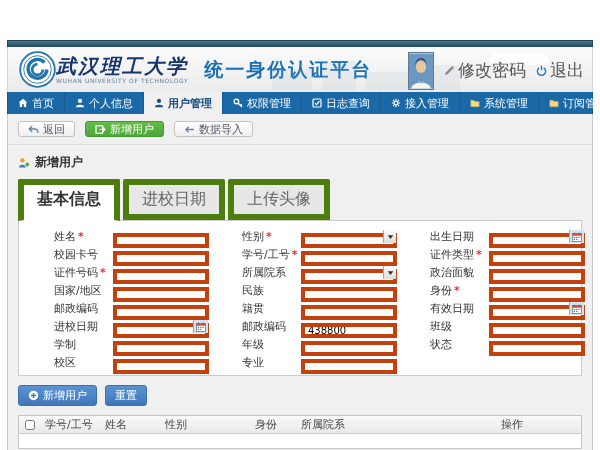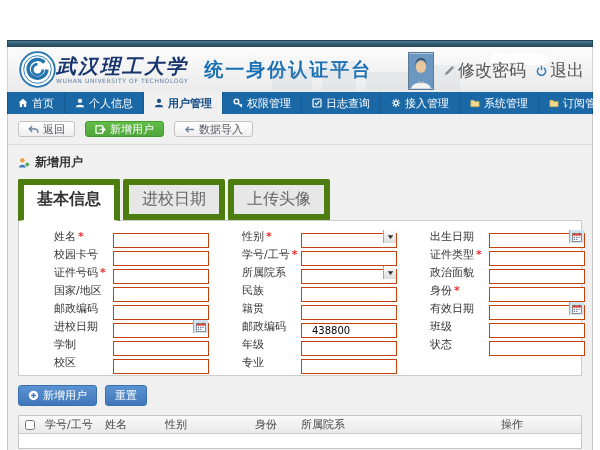--- a/index.html
+++ b/index.html
@@ -44,21 +44,21 @@
   .section-head .icon { width:12px; height:12px; }
   .tabs { display:flex; gap:3px; margin:5px 0 0 10px; position:relative; z-index:2; }
   .tab { font-size:16px; padding:4px 13px; background:#e7e7e7; border:6px solid #4d7c0f; color:#666; border-radius:2px 2px 0 0; cursor:pointer; }
   .tab.active { background:#fff; font-weight:bold; color:#333; border-bottom:1px solid #fff; margin-bottom:-1px; padding-bottom:5px; }
   .form-panel { margin:0 10px; background:#fff; border:1px solid #ccc; padding:5px 2px; display:flex; position:relative; z-index:1; }
   .form-col { flex:1; }
   .field { display:flex; align-items:flex-end; height:18px;margin-left:28px; }
   .field-label { width:64px; font-size:11px; color:#333; padding-left:5px; white-space:nowrap; }
   .req { color:var(--required-red,#e03131); margin-left:2px; font-weight:bold; }
   .iwrap { position:relative; width:96px; height:15px; display:inline-block; }
-  .iwrap input { width:100%; height:15px; border:1px solid #c2410c; font-size:10px; padding:0 10px; font-family:inherit; background:#fff; }
+  .iwrap input { width:100%; height:15px; border:4px solid #c2410c; font-size:10px; padding:0 3px; font-family:inherit; background:#fff; }
   .dd-btn { position:absolute; right:1px; top:1px; width:13px; height:13px; background:linear-gradient(#fdfdfd,#dcdcdc); border-left:1px solid #9daab5; display:flex; align-items:center; justify-content:center; cursor:pointer; }
   .dd-btn .icon { width:7px; height:6px; color:#333; }
   .cal-btn { position:absolute; right:1px; top:1px; width:15px; height:13px; background:#cfe3f2; border-left:1px solid #8ab0cc; display:flex; align-items:center; justify-content:center; cursor:pointer; }
   .cal-btn .icon { width:10px; height:10px; }
   .actions { padding:9px 10px; display:flex; gap:8px; }
   .data-table { margin:0 10px; border:1px solid #c5c5c5; background:#fff; }
   .thead { display:flex; align-items:center; background:linear-gradient(#fafafa,#e9e9e9); border-bottom:1px solid #ccc; height:18px; font-size:11px; color:#444; }
   .th { padding-left:4px; white-space:nowrap; overflow:hidden; }
   .th-cb { width:22px; display:flex; justify-content:center; padding-left:0; }
   .th-cb input { width:10px; height:10px; }

